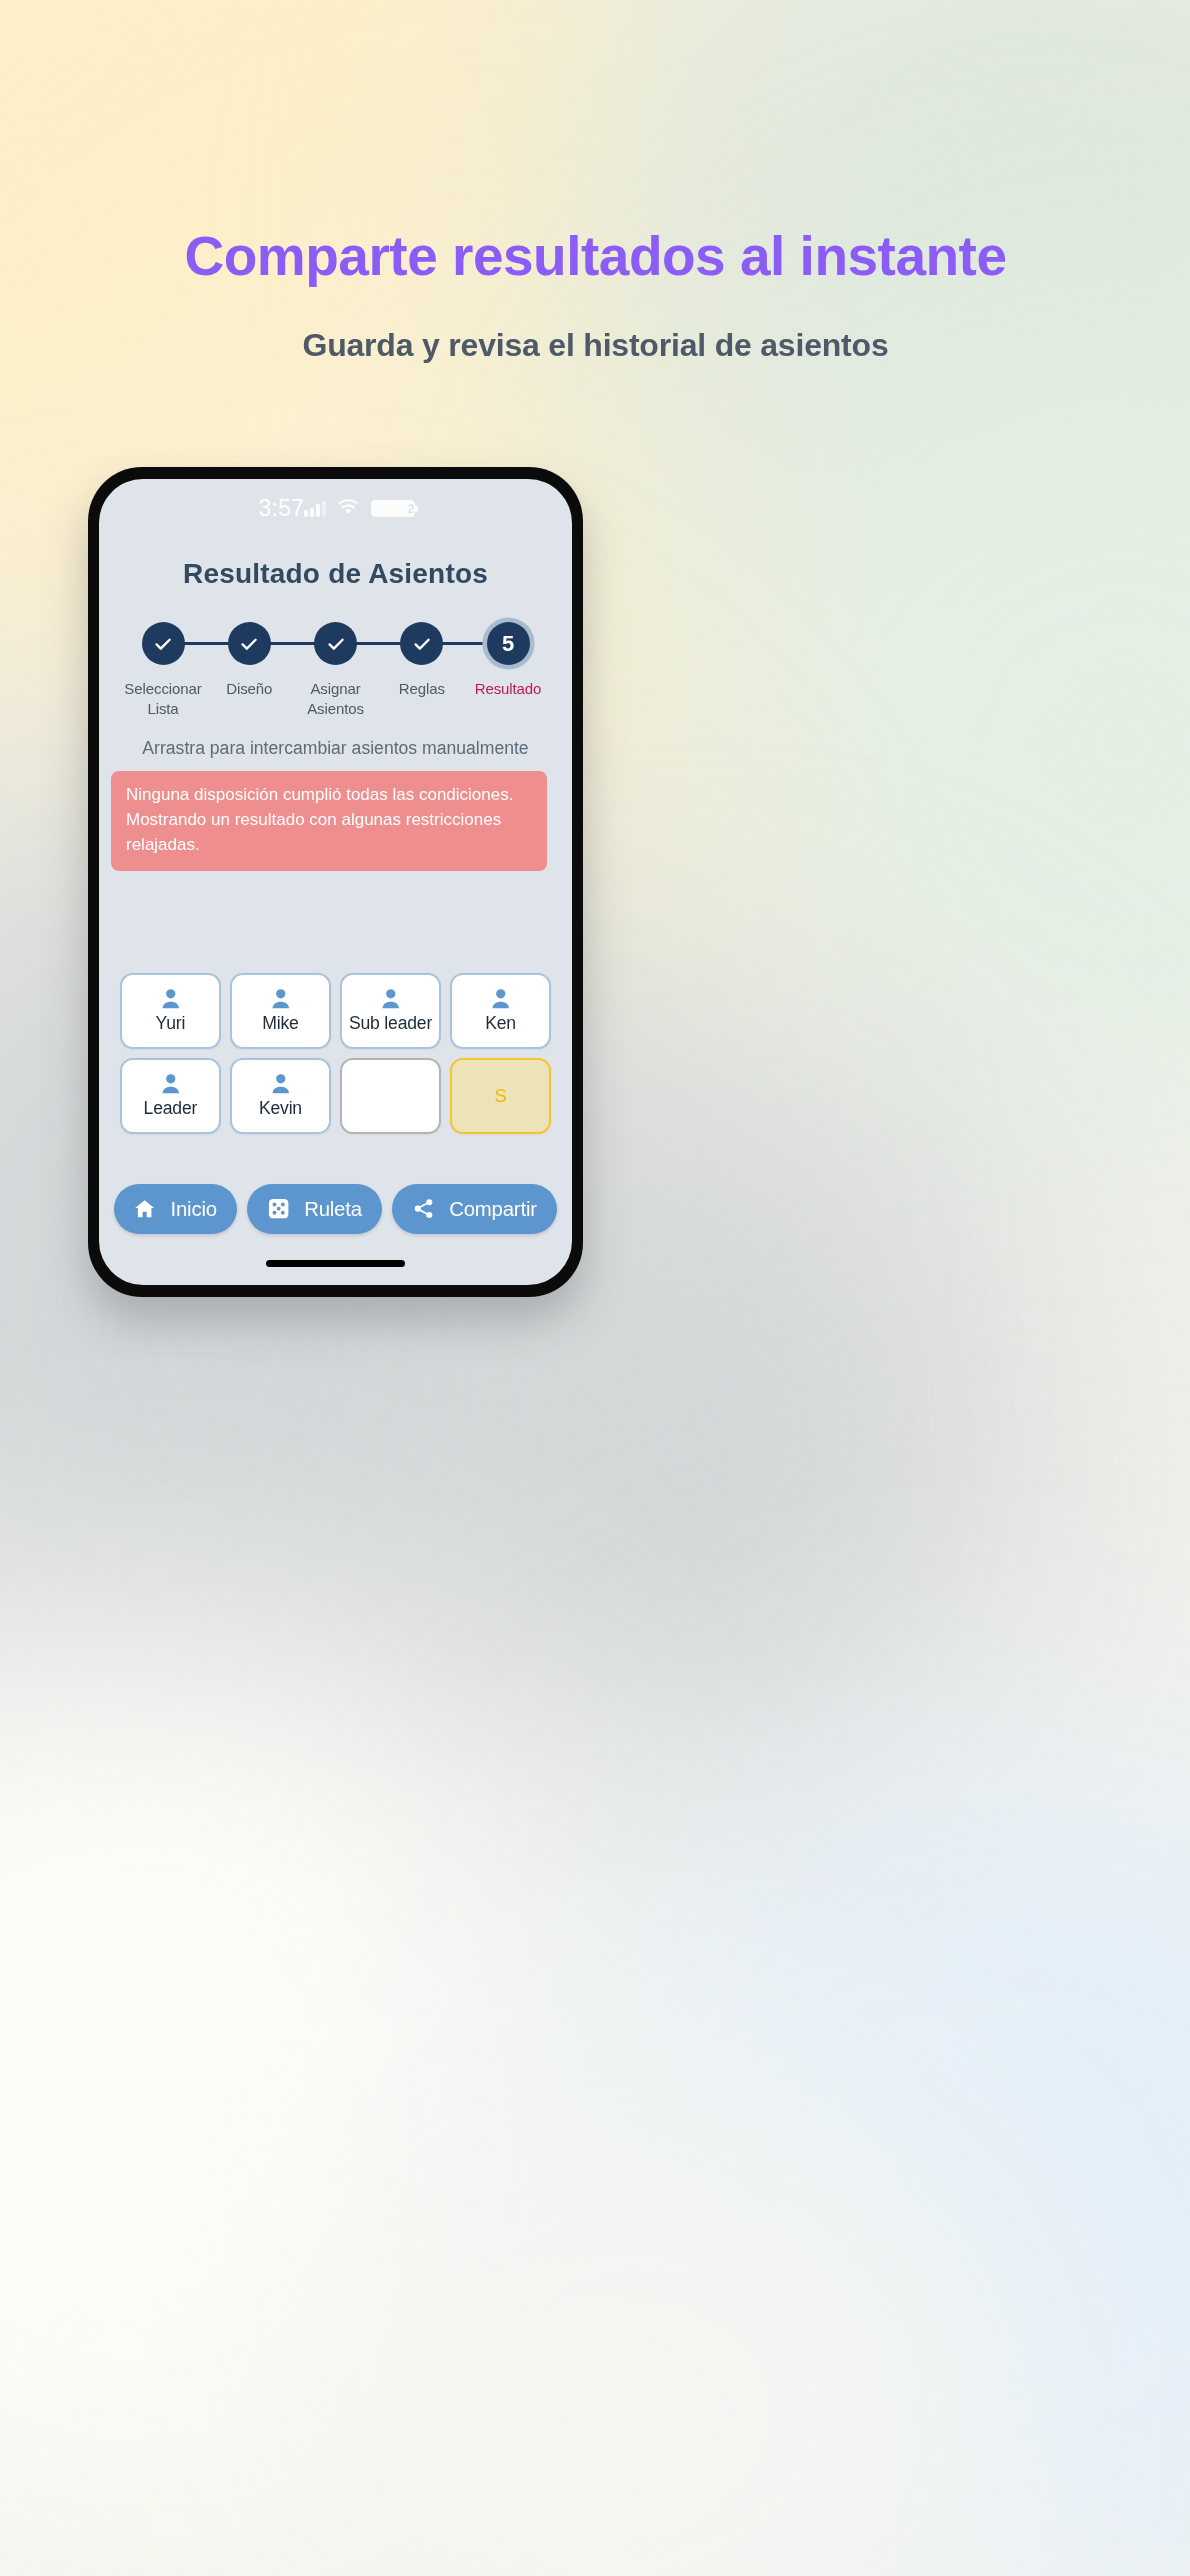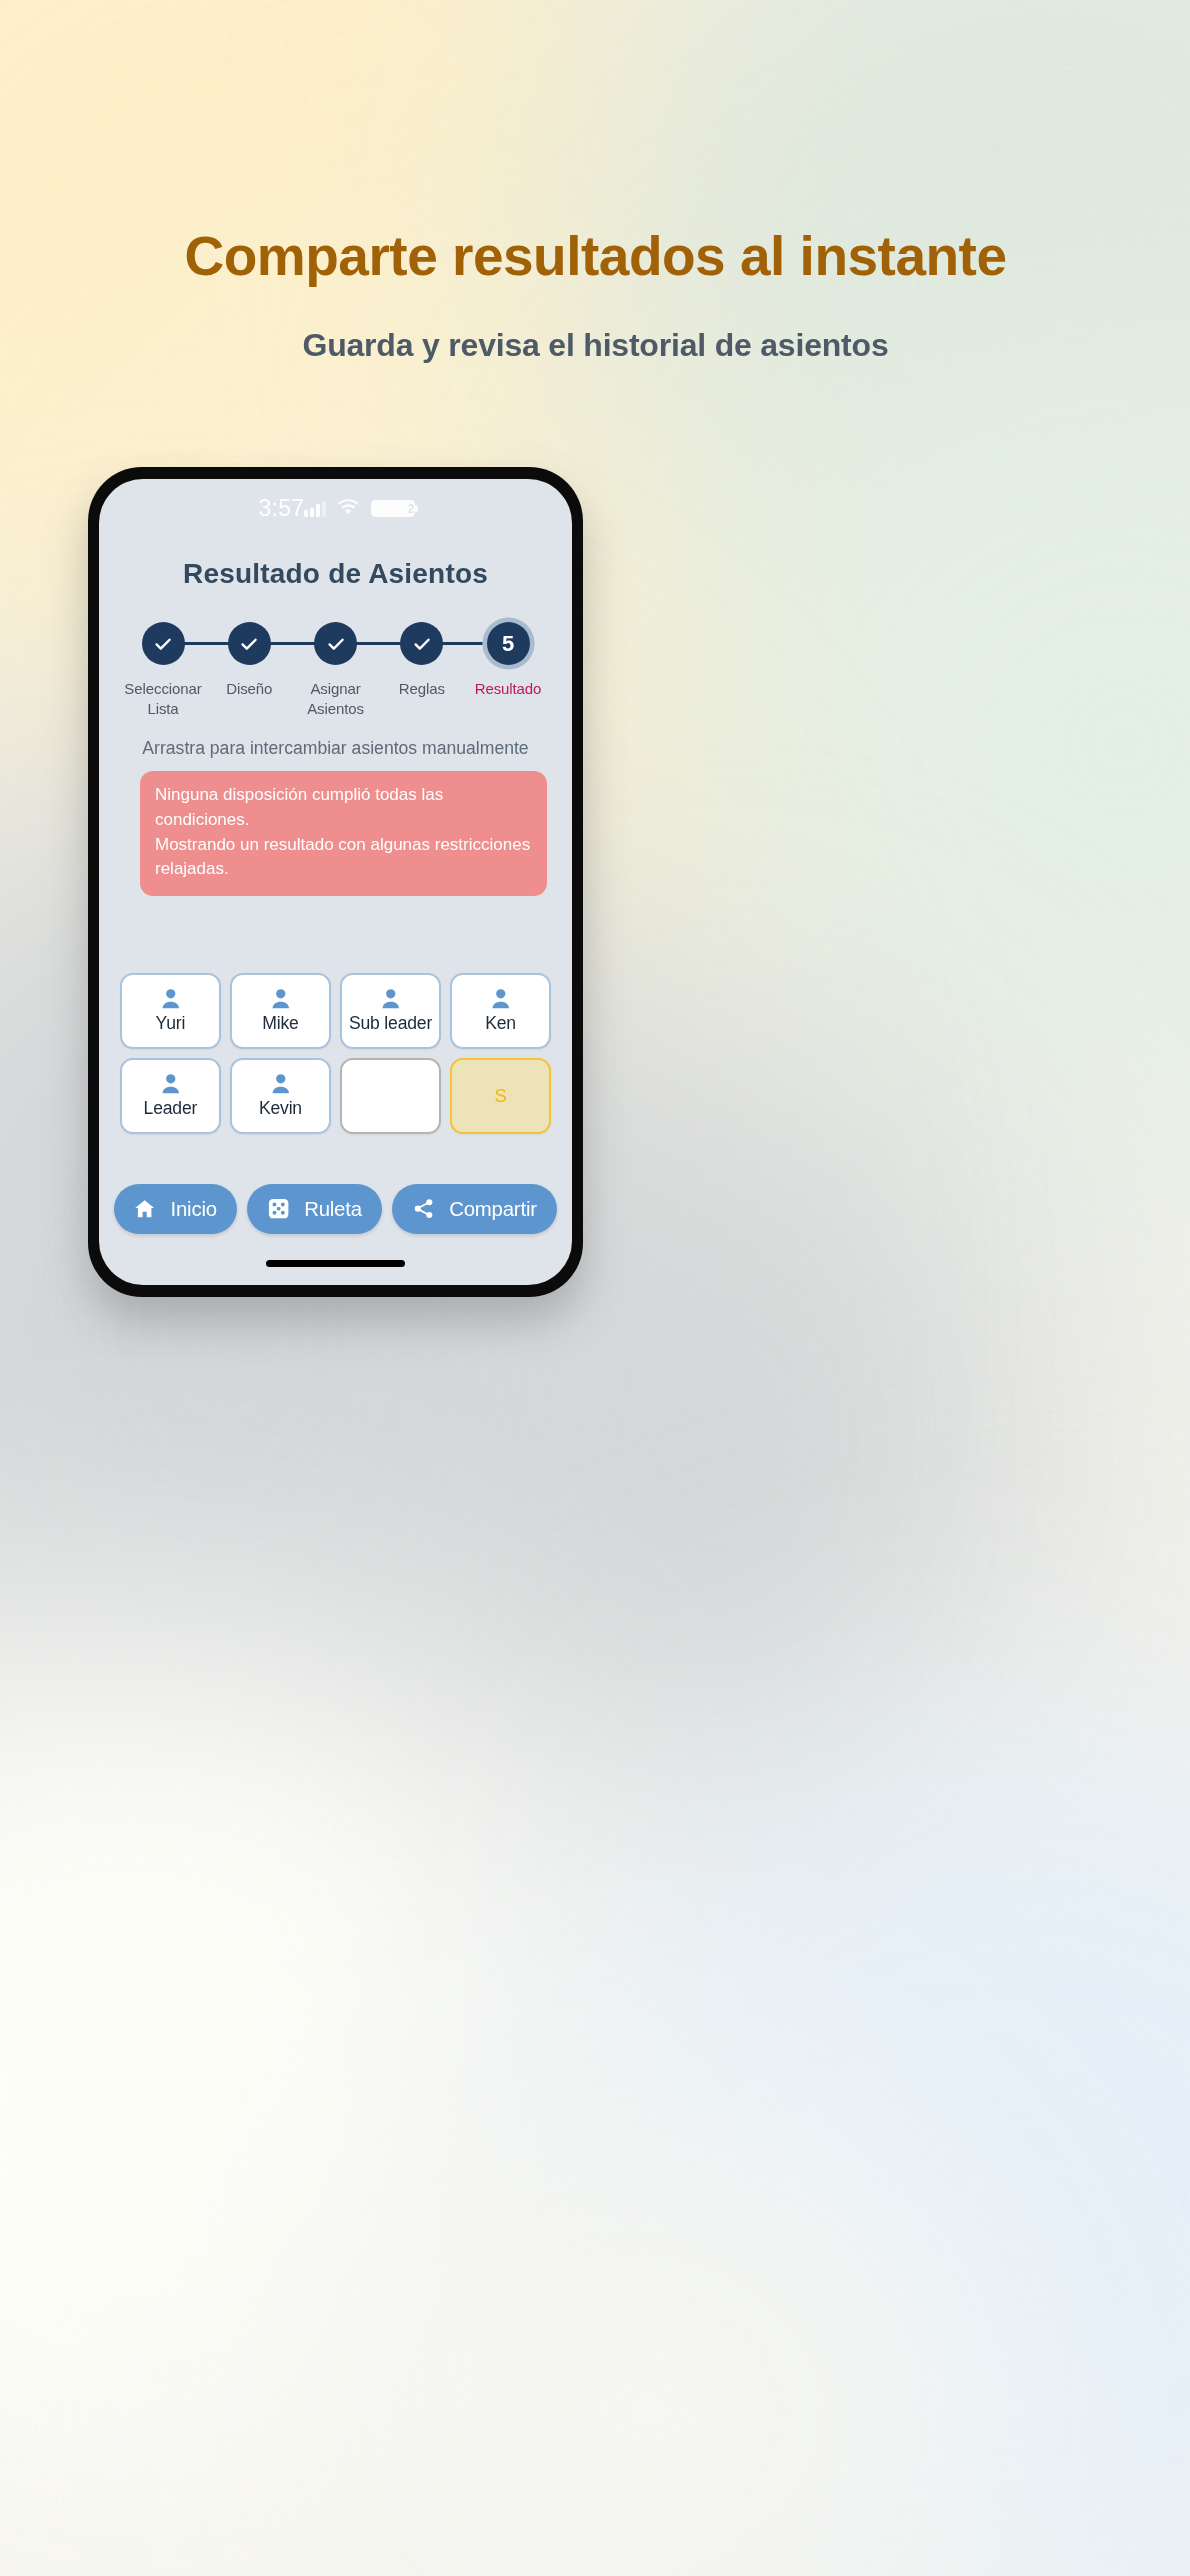--- a/index.html
+++ b/index.html
@@ -23,21 +23,21 @@
   .b7 { background: #e4eff9; width: 1020px; height: 927px; left: 519px; top: 1743px; }
   .b8 { background: #f6f6f1; width: 742px;  height: 649px;  left: 278px; top: 2086px; }
   .b9 { background: #cfd4d6; width: 649px;  height: 742px;  left: 389px; top: 1066px; opacity: .85;}
 
   
   #headline {
     position: absolute; z-index: 3; left: 0; right: 0; top: 228px;
     text-align: center;
   }
   #page-title {
-    font-size: 55px; font-weight: bold; color: #a16207;
+    font-size: 55px; font-weight: bold; color: #8b5cf6;
     letter-spacing: -0.5px; line-height: 1.05;
   }
   #page-subtitle {
     margin-top: 41px;
     font-size: 32px; font-weight: bold; color: #4e5a68;
     letter-spacing: -0.2px;
   }
 
   
   #phone {
@@ -108,22 +108,22 @@
   .connector {
     position:absolute; top:20.4px; height:2.8px; background:#1e3a5f; z-index:1;
   }
 
   
   #drag-hint {
     margin-top: 20.4px; text-align:center;
     font-size: 17.6px; color:#5e6b79; flex:none;
   }
   #warning-banner {
-    margin: 12px 25px 0 41px; flex:none;
-    background:#ee8e8e; border-radius: 13px;
+    margin: 12px 25px 0 12px; flex:none;
+    background:#ee8e8e; border-radius: 8px;
     padding: 12px 15px 14px 15px;
     color:#ffffff; font-size: 17px; line-height: 1.45;
   }
 
   #spacer { flex: 1 1 auto; }
 
   
   #seat-grid {
     flex:none; padding: 0 21px;
     display: grid; grid-template-columns: repeat(4, 1fr);

